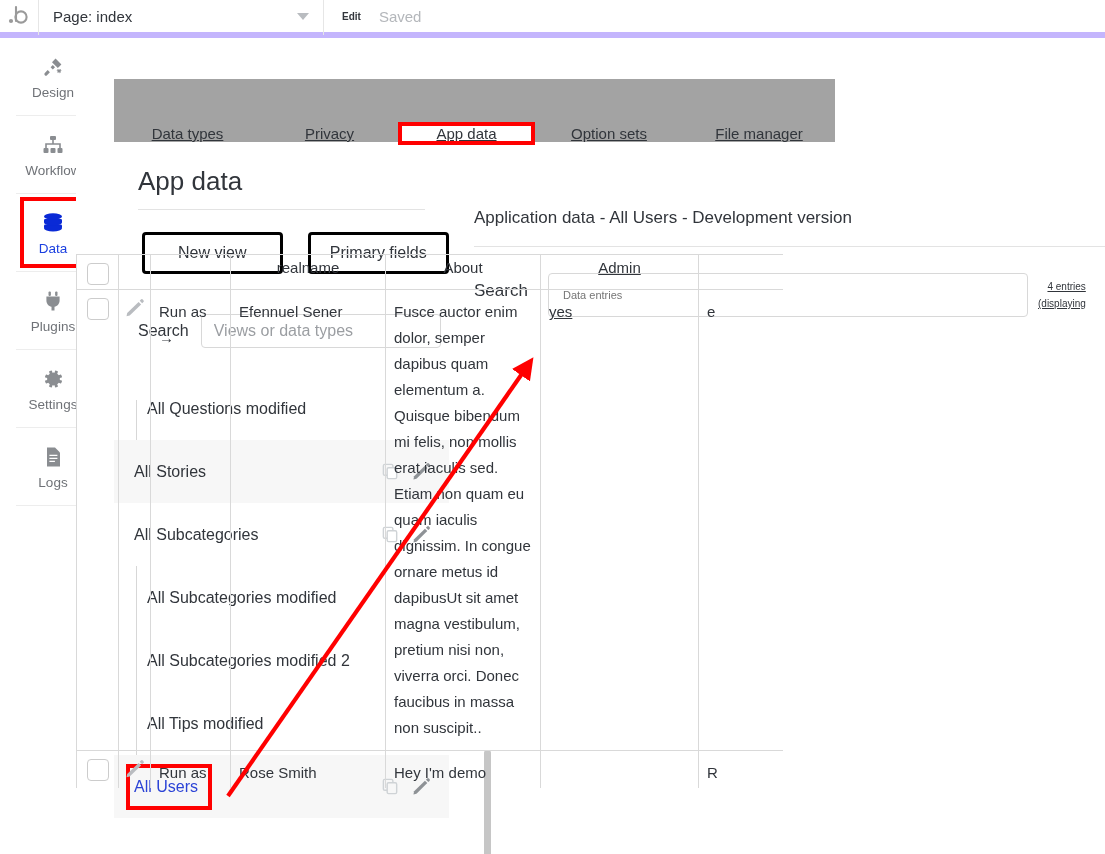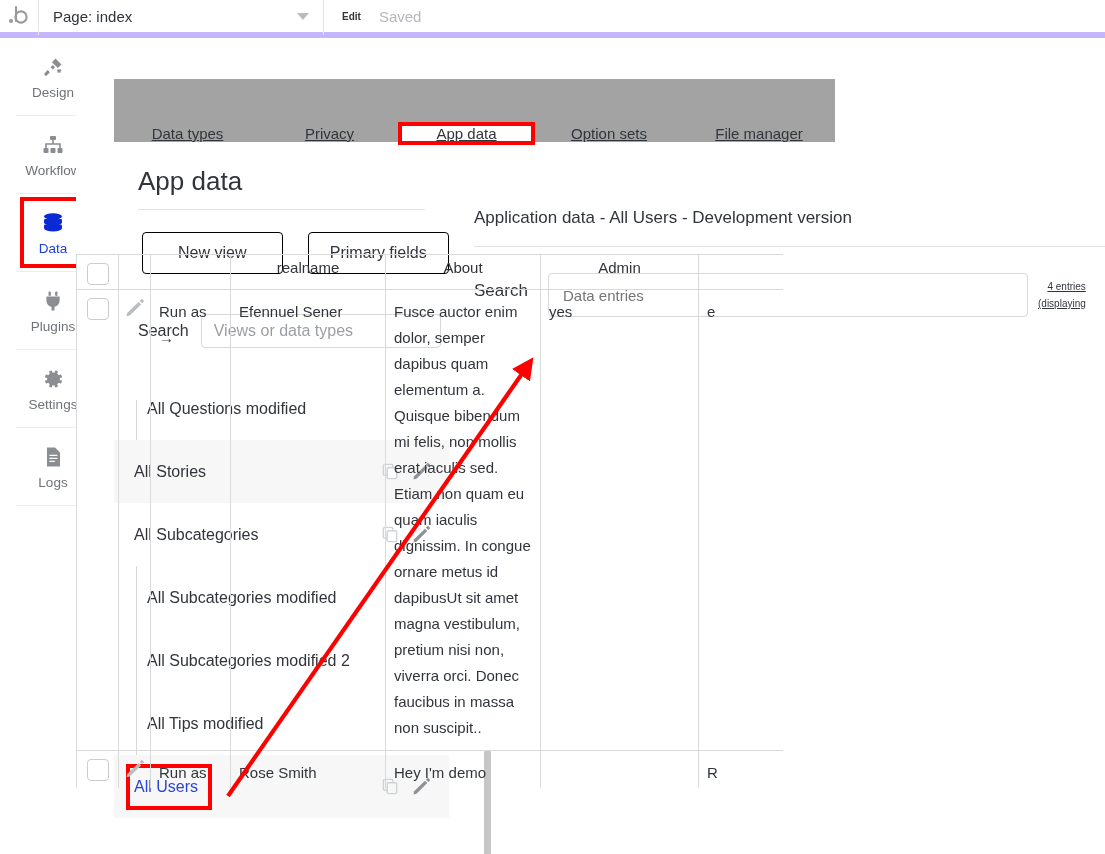--- a/index.html
+++ b/index.html
@@ -77,21 +77,21 @@
     position: absolute; left: 0px; top: -3px; right: 0px; bottom: -3px;
     border: 4px solid #ff0000; pointer-events: none;
   }
 
   
   .views-panel { position: absolute; left: 38px; top: 104px; width: 335px; height: 712px; }
   .panel-title { font-size: 26px; color: #31353b; padding: 24px 0 0 24px; font-weight: 400; }
   .panel-rule { margin: 12px 24px 0 24px; height: 1px; background: #e3e3e3; }
   .btn-row { display: flex; gap: 25px; padding: 22px 0 0 28px; }
   .btn {
-    border: 1px solid #000000; background: #ffffff; border-radius: 4px;
+    border: 3px solid #000000; background: #ffffff; border-radius: 4px;
     font-size: 16px; color: #31353b; font-family: inherit;
     height: 42px; display: flex; align-items: center; justify-content: center; cursor: pointer;
   }
   .btn.new-view { width: 144px; }
   .btn.primary-fields { width: 145px; }
   .search-row { display: flex; align-items: center; gap: 12px; padding: 40px 0 0 24px; }
   .search-row .slabel { font-size: 16px; color: #31353b; }
   .sinput {
     width: 240px; height: 34px; border: 1px solid #d8d8d8; border-radius: 4px;
     background: #fff; padding: 0 12px; font-size: 16px; color: #31353b;
@@ -127,21 +127,21 @@
   }
 
   
   .data-panel { position: absolute; left: 398px; top: 104px; width: 631px; height: 712px; }
   .data-title { font-size: 17px; color: #31353b; padding: 66px 0 0 0; }
   .data-rule { margin-top: 18px; height: 1px; background: #e3e3e3; width: 631px; }
   .data-search-row { display: flex; align-items: flex-start; padding-top: 26px; }
   .data-search-row .slabel { font-size: 17px; color: #31353b; padding-top: 8px; width: 74px; }
   .dinput {
     width: 480px; height: 44px; border: 1px solid #d8d8d8; border-radius: 4px;
-    background: #fff; padding: 0 14px; font-size: 15px; color: #31353b;
+    background: #fff; padding: 0 14px; font-size: 11px; color: #31353b;
     font-family: inherit; outline: none;
   }
   .entries {
     font-size: 10px; color: #31353b; text-align: right; padding-left: 10px;
     line-height: 17px; white-space: nowrap; padding-top: 5px; text-decoration: underline;
   }
 
   
   .tablewrap { position: absolute; left: 398px; top: 320px; width: 707px; height: 534px; overflow: hidden; }
   table.grid { border-collapse: collapse; table-layout: fixed; width: 707px; }
@@ -150,21 +150,21 @@
     font-size: 15px; color: #31353b; padding: 9px 8px 9px 8px; line-height: 26px;
   }
   table.grid th { text-align: center; height: 34px; padding: 4px 8px; line-height: 18px; }
   table.grid th.cb, table.grid td.cb { width: 42px; text-align: center; padding: 8px 0 0 0; }
   table.grid th.pen, table.grid td.pen { width: 32px; text-align: center; padding: 8px 0 0 0; }
   table.grid th.runas, table.grid td.runas { width: 80px; text-align: left; padding-left: 8px; }
   table.grid th.realname, table.grid td.realname { width: 155px; }
   table.grid td.realname { text-align: left; }
   table.grid th.about, table.grid td.about { width: 155px; }
   table.grid td.about { text-align: left; }
-  table.grid th.admin, table.grid td.admin { width: 158px; }
+  table.grid th.admin, table.grid td.admin { width: 158px; text-decoration: underline; }
   table.grid td.admin { text-align: left; }
   table.grid th.extra, table.grid td.extra { width: 85px; }
   table.grid td.extra { text-align: left; }
   .chk {
     display: inline-block; width: 22px; height: 22px; border: 1px solid #cccccc;
     border-radius: 4px; background: #fff; cursor: pointer;
   }
 
   
   .annot { position: absolute; left: 0; top: 0; width: 1105px; height: 854px; pointer-events: none; }

